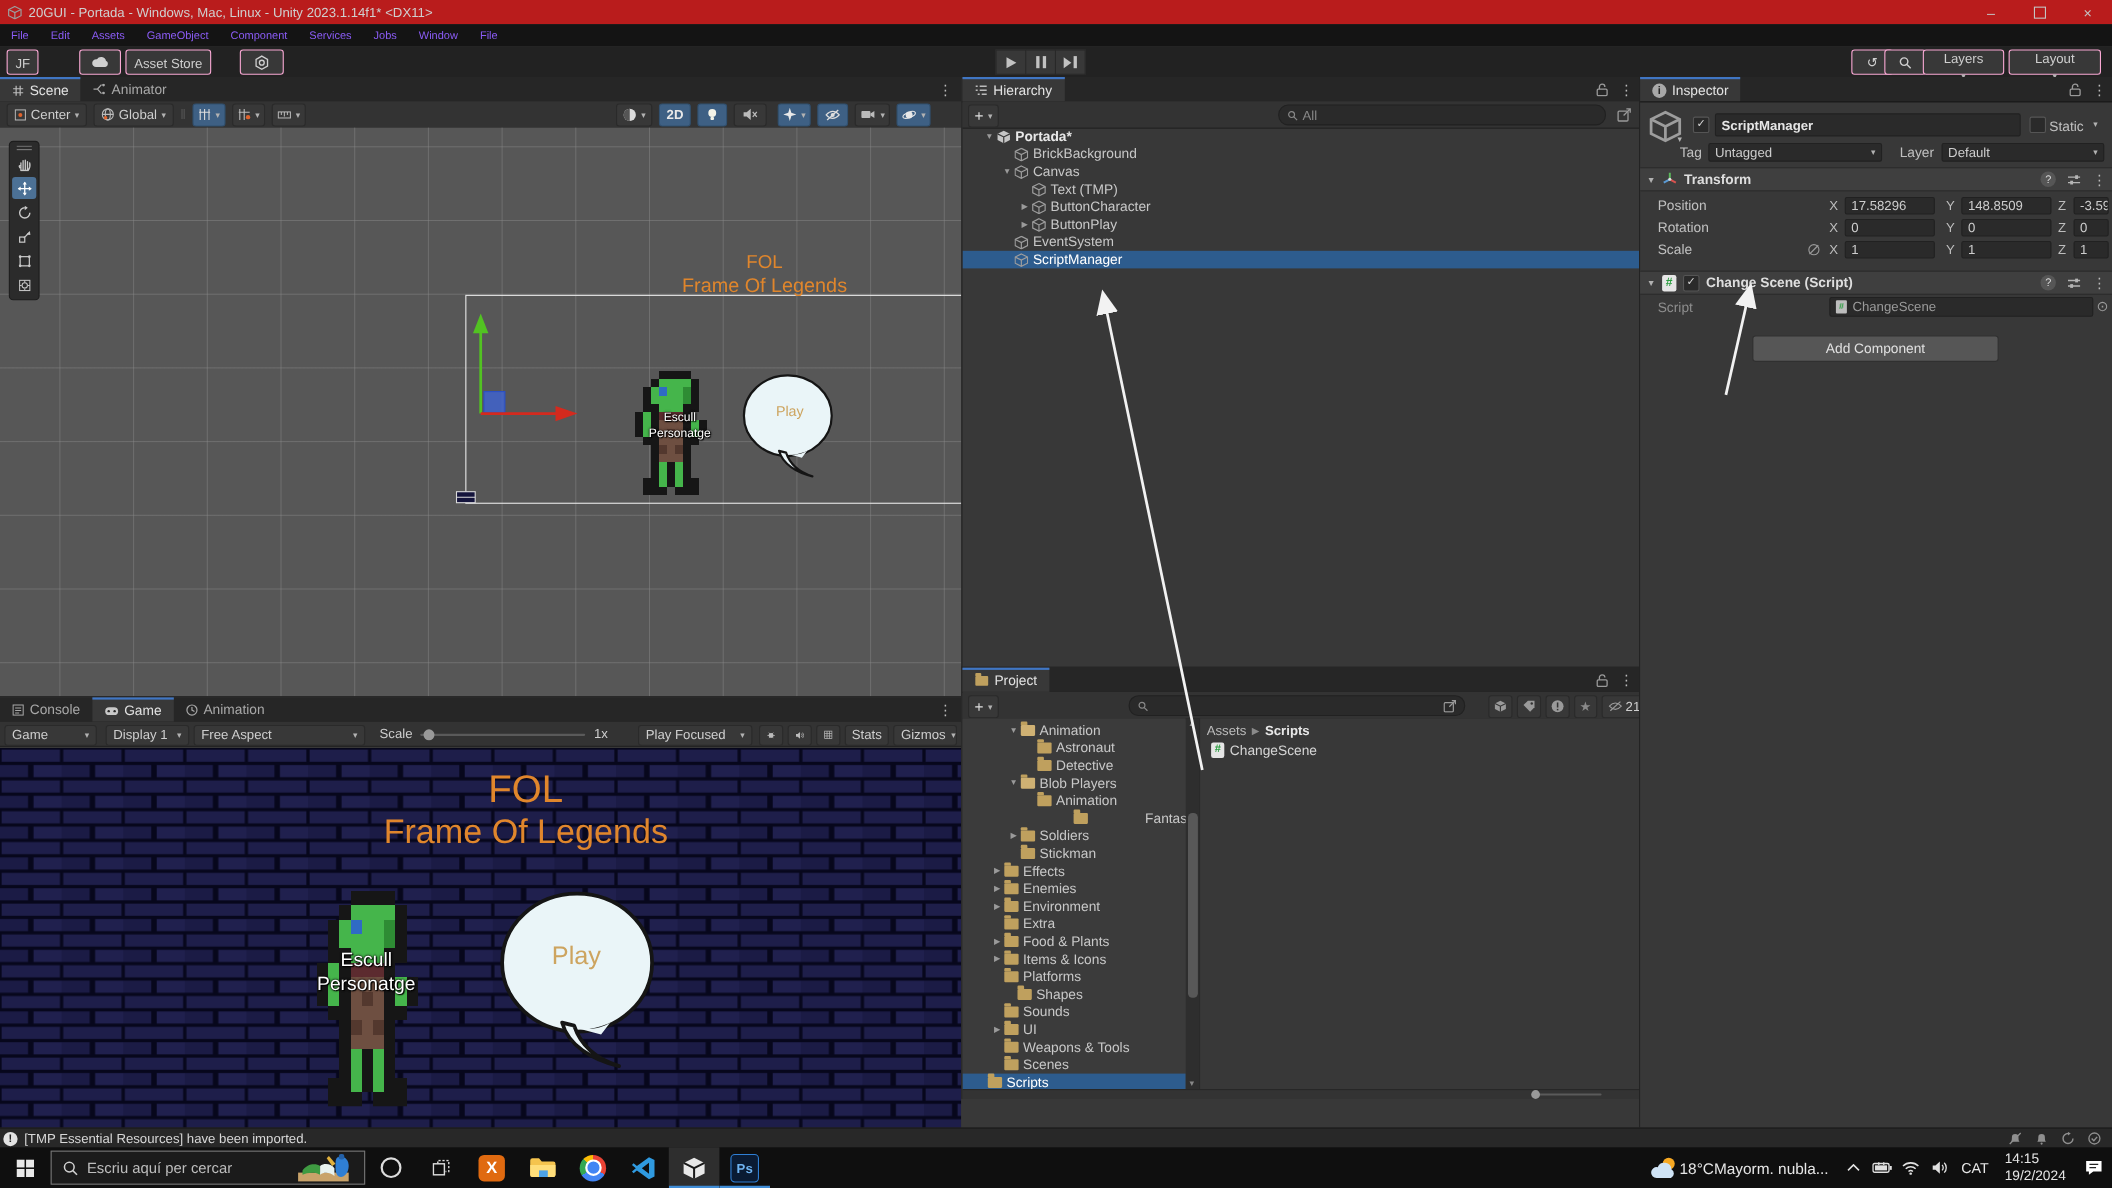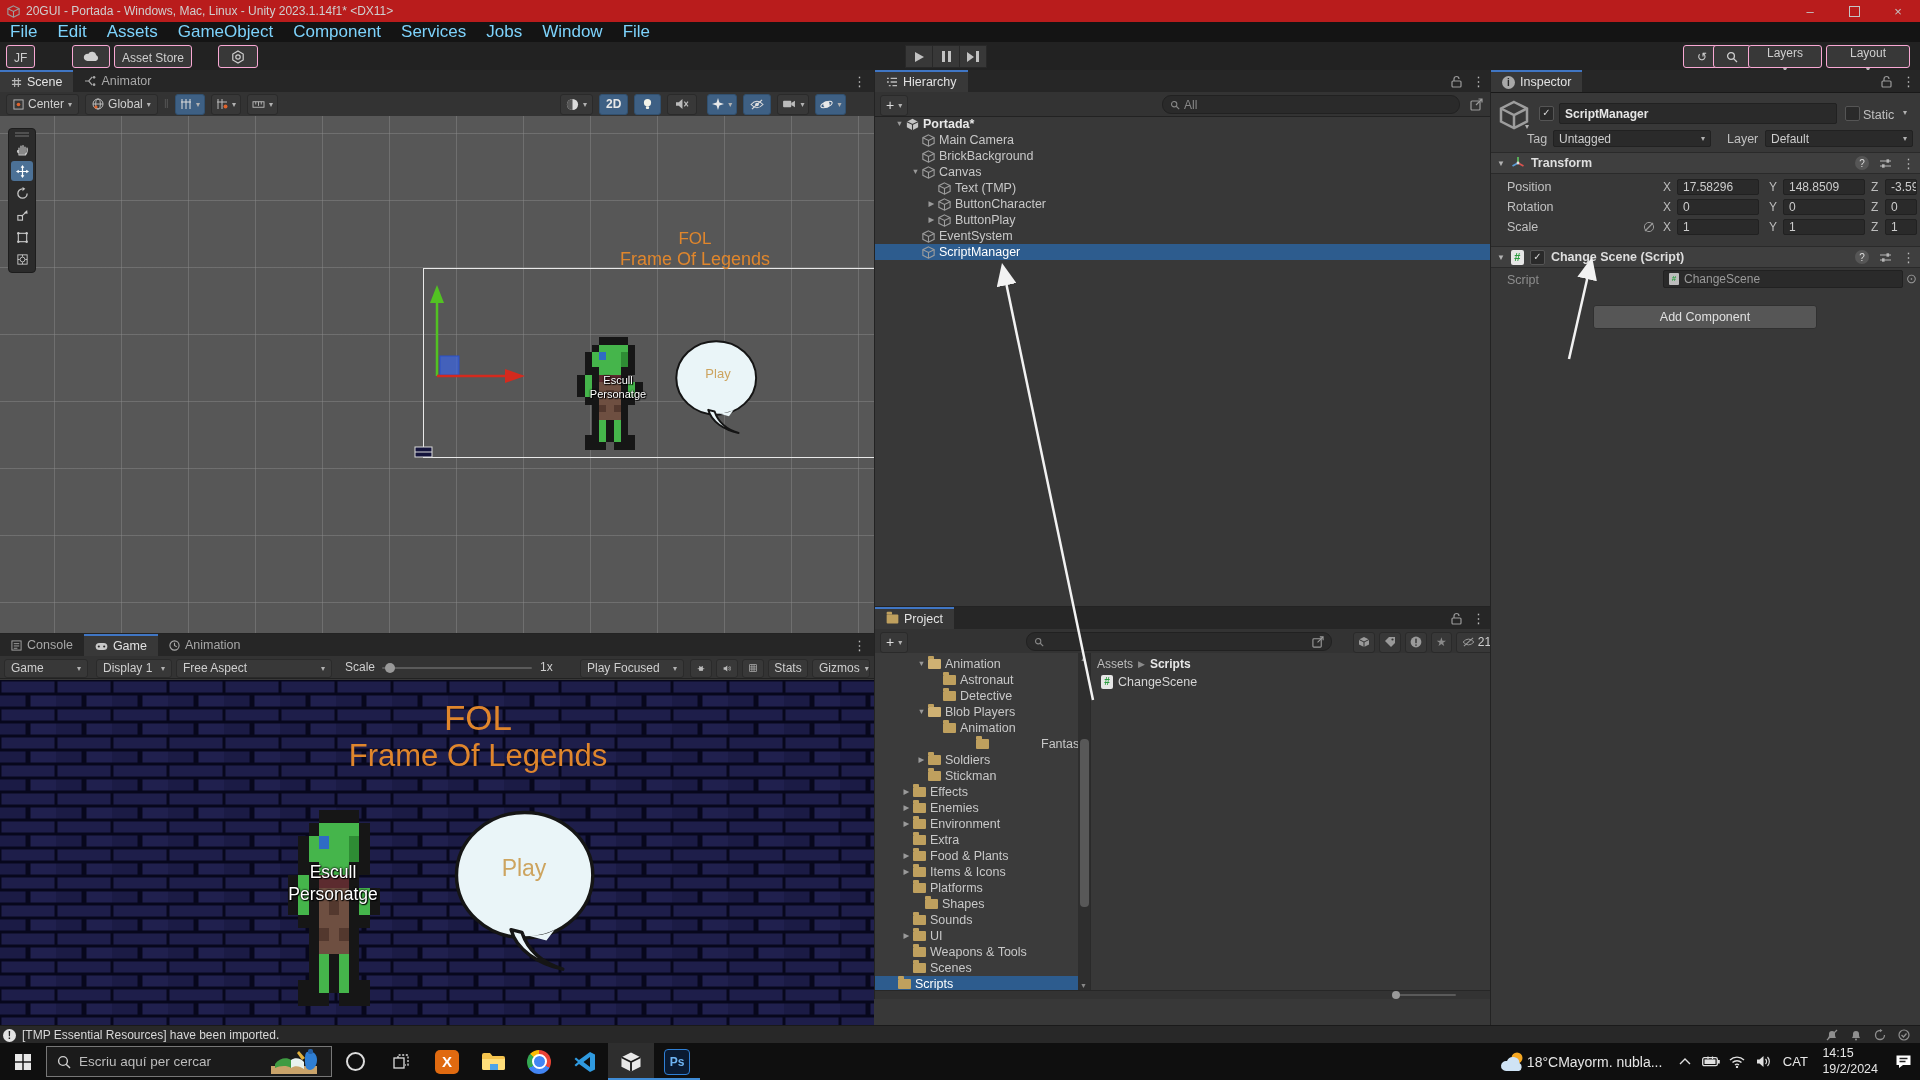--- a/index.html
+++ b/index.html
@@ -4,21 +4,21 @@
 <style>
   html,body{margin:0;padding:0;background:#000;}
   #root{position:relative;width:1920px;height:1080px;background:#383838;
         font-family:"Liberation Sans",sans-serif;color:#c8c8c8;font-size:12.5px;
         overflow:hidden;-webkit-font-smoothing:antialiased;}
   .abs{position:absolute;}
   .flex{display:flex;align-items:center;}
   
   .titlebar{position:absolute;left:0;top:0;width:1920px;height:22px;background:#b91c1c;display:flex;align-items:center;color:#cfcfcf;font-size:12px;}
   .winbtn{width:44px;height:22px;display:flex;align-items:center;justify-content:center;color:#c4c4c4;font-size:13px;}
-  .menubar{position:absolute;left:0;top:22px;width:1920px;height:20px;background:#141414;display:flex;align-items:center;font-size:17px;color:#7dd3fc;}
+  .menubar{position:absolute;left:0;top:22px;width:1920px;height:20px;background:#141414;display:flex;align-items:center;font-size:10px;color:#8b5cf6;}
   .menubar span{padding:0 10px;}
   .apptoolbar{position:absolute;left:0;top:42px;width:1920px;height:28px;background:#222;border-bottom:1px solid #0e0e0e;}
   .chip{position:absolute;top:3px;height:21px;background:#383838;border:1px solid #f9a8d4;border-radius:3px;display:flex;align-items:center;gap:5px;padding:0 7px;color:#cfcfcf;font-size:12px;flex-direction:column;}
   .caret{font-size:8px;color:#b2b2b2;}
   .playgrp{position:absolute;left:905px;top:3px;display:flex;}
   .pbtn{width:26px;height:21px;background:#383838;border:1px solid #282828;display:flex;align-items:center;justify-content:center;}
   .pbtn+.pbtn{border-left:none;}
   .tri{width:0;height:0;border-left:9px solid #c2c2c2;border-top:5.5px solid transparent;border-bottom:5.5px solid transparent;}
   .pausebars{display:flex;gap:3px;}
   .pausebars i{width:3px;height:11px;background:#c2c2c2;}
@@ -501,29 +501,20 @@
           </span>
           <span class="lbl b">Portada*</span>
         </div>
         <div class="trow" style="padding-left: 34px;">
           <span class="arr"></span>
           <span class="flex">
             <svg class="objic" viewBox="0 0 13 13" style="width:13px;height:13px">
               <use href="#ic-cube" width="13" height="13"></use>
             </svg>
           </span>
-          <span class="lbl">Main Camera</span>
-        </div>
-        <div class="trow" style="padding-left: 34px;">
-          <span class="arr"></span>
-          <span class="flex">
-            <svg class="objic" viewBox="0 0 13 13" style="width:13px;height:13px">
-              <use href="#ic-cube" width="13" height="13"></use>
-            </svg>
-          </span>
           <span class="lbl">BrickBackground</span>
         </div>
         <div class="trow" style="padding-left: 34px;">
           <span class="arr">▼</span>
           <span class="flex">
             <svg class="objic" viewBox="0 0 13 13" style="width:13px;height:13px">
               <use href="#ic-cube" width="13" height="13"></use>
             </svg>
           </span>
           <span class="lbl">Canvas</span>

